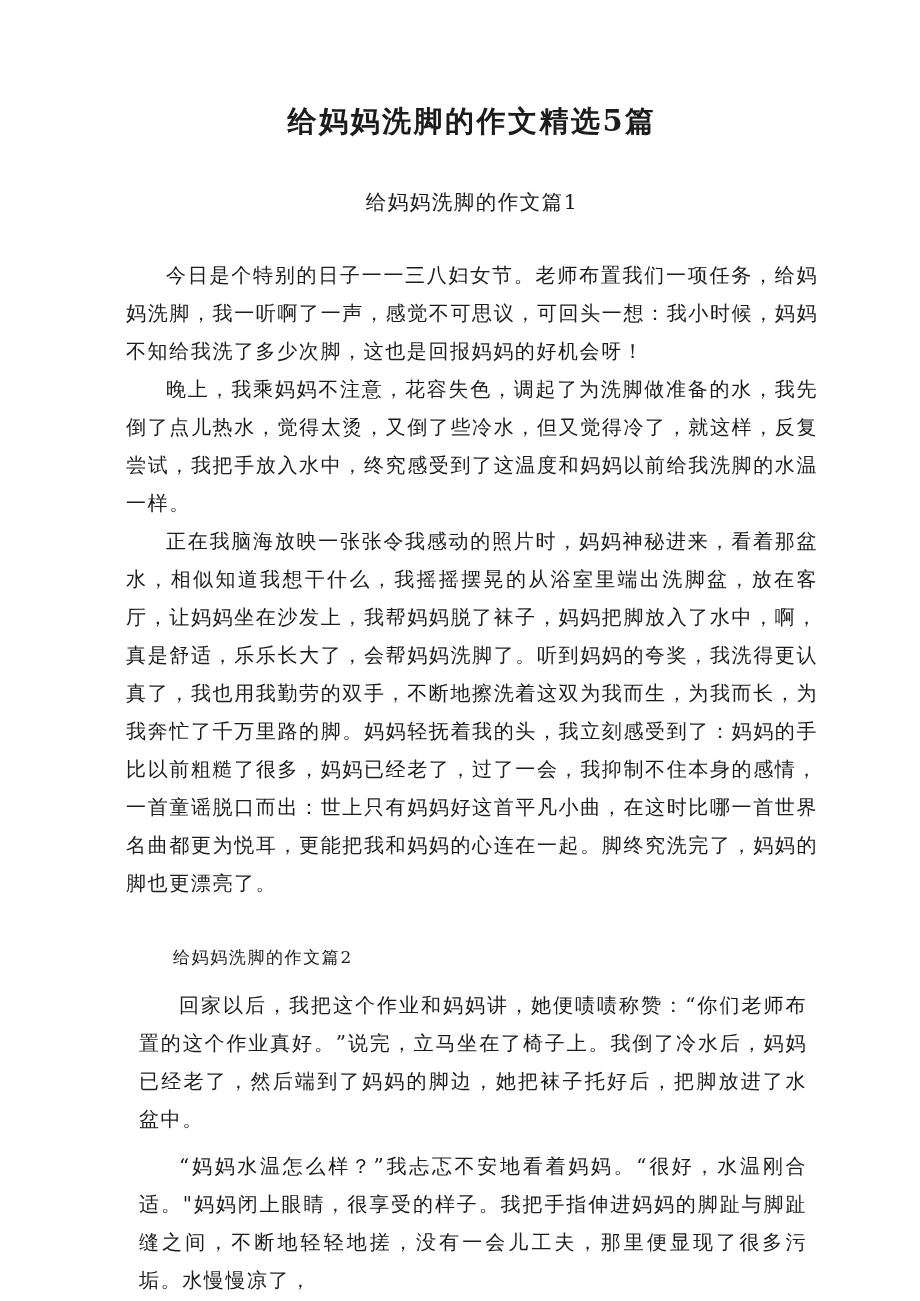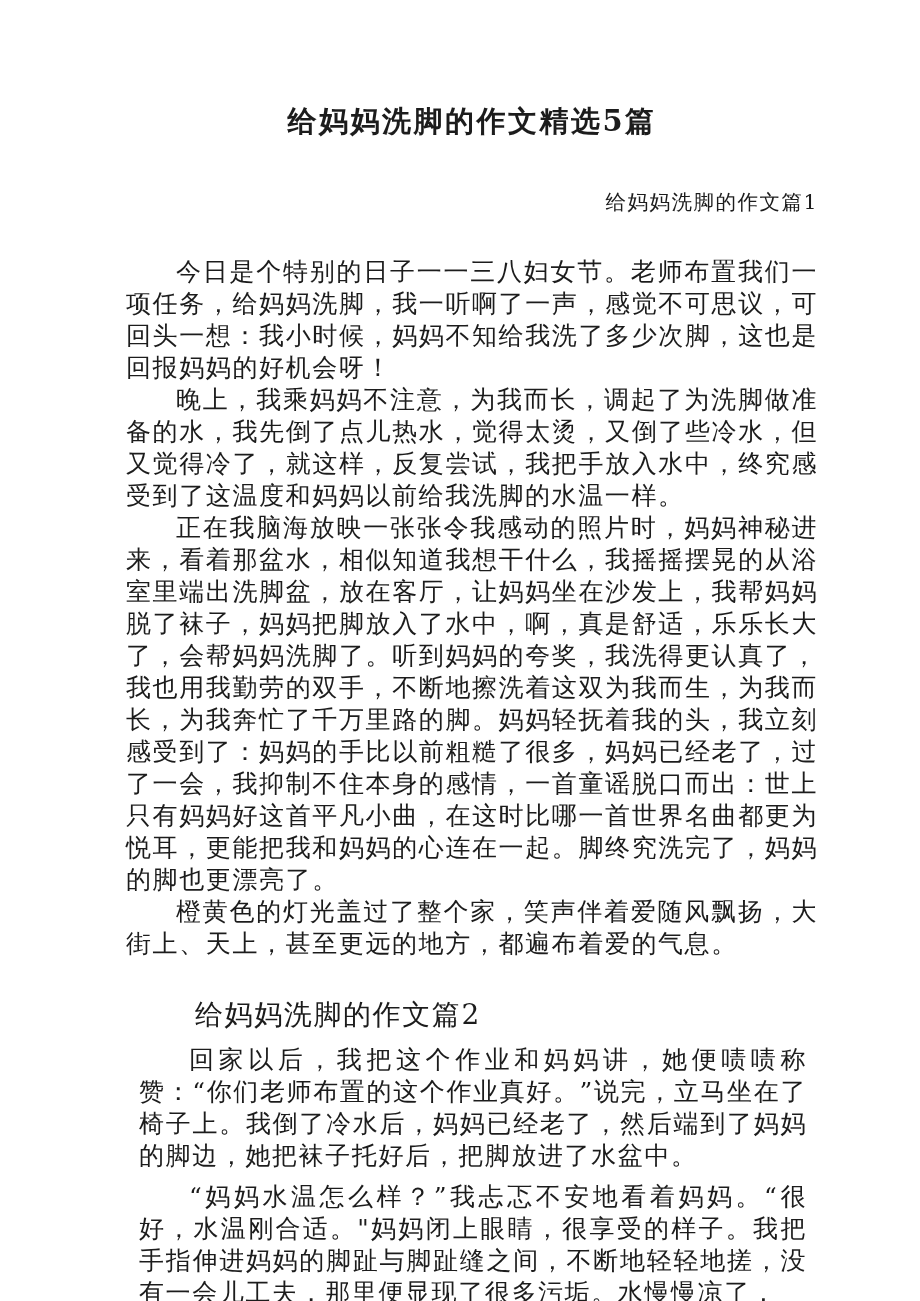--- a/index.html
+++ b/index.html
@@ -31,44 +31,44 @@
     font-weight: 700;
     text-align: center;
     letter-spacing: 2.5px;
     white-space: nowrap;
   }
   .essay-heading-centered {
     margin: 48px 0 0 0;
     font-size: 20.5px;
     line-height: 28.4px;
     font-weight: 400;
-    text-align: right;
+    text-align: center;
     letter-spacing: 1.5px;
   }
   .body-para {
     margin: 0;
-    font-size: 25px;
-    line-height: 32px;
+    font-size: 20px;
+    line-height: 38px;
     letter-spacing: 1.6px;
     text-align: justify;
     text-justify: inter-ideograph;
     text-indent: 2em;
     word-break: break-all;
   }
   .para-first {
     margin-top: 40px;
   }
   .essay-2 {
     
     padding-left: 13px;
     padding-right: 11px;
   }
   .essay-heading-left {
     margin: 41px 0 0 0;
-    font-size: 28px;
+    font-size: 17px;
     line-height: 28.4px;
     font-weight: 400;
     letter-spacing: 1.6px;
     text-indent: 2em;
   }
   .gap-15 { margin-top: 15px; }
   .gap-14 { margin-top: 14px; }
   .gap-9  { margin-top: 9px; }
 </style>
 </head>
@@ -77,25 +77,24 @@
 <div class="page">
   <div class="content">
 
     <h1 class="doc-title">给妈妈洗脚的作文精选5篇</h1>
 
     <div class="essay-1">
       <div class="essay-heading-centered">给妈妈洗脚的作文篇1</div>
 
       <p class="body-para para-first">今日是个特别的日子一一三八妇女节。老师布置我们一项任务，给妈妈洗脚，我一听啊了一声，感觉不可思议，可回头一想：我小时候，妈妈不知给我洗了多少次脚，这也是回报妈妈的好机会呀！</p>
 
-      <p class="body-para">晚上，我乘妈妈不注意，为我而长，调起了为洗脚做准备的水，我先倒了点儿热水，觉得太烫，又倒了些冷水，但又觉得冷了，就这样，反复尝试，我把手放入水中，终究感受到了这温度和妈妈以前给我洗脚的水温一样。</p>
+      <p class="body-para">晚上，我乘妈妈不注意，花容失色，调起了为洗脚做准备的水，我先倒了点儿热水，觉得太烫，又倒了些冷水，但又觉得冷了，就这样，反复尝试，我把手放入水中，终究感受到了这温度和妈妈以前给我洗脚的水温一样。</p>
 
       <p class="body-para">正在我脑海放映一张张令我感动的照片时，妈妈神秘进来，看着那盆水，相似知道我想干什么，我摇摇摆晃的从浴室里端出洗脚盆，放在客厅，让妈妈坐在沙发上，我帮妈妈脱了袜子，妈妈把脚放入了水中，啊，真是舒适，乐乐长大了，会帮妈妈洗脚了。听到妈妈的夸奖，我洗得更认真了，我也用我勤劳的双手，不断地擦洗着这双为我而生，为我而长，为我奔忙了千万里路的脚。妈妈轻抚着我的头，我立刻感受到了：妈妈的手比以前粗糙了很多，妈妈已经老了，过了一会，我抑制不住本身的感情，一首童谣脱口而出：世上只有妈妈好这首平凡小曲，在这时比哪一首世界名曲都更为悦耳，更能把我和妈妈的心连在一起。脚终究洗完了，妈妈的脚也更漂亮了。</p>
 
-      <p class="body-para">橙黄色的灯光盖过了整个家，笑声伴着爱随风飘扬，大街上、天上，甚至更远的地方，都遍布着爱的气息。</p>
     </div>
 
     <div class="essay-2">
       <div class="essay-heading-left">给妈妈洗脚的作文篇2</div>
 
 
       <p class="body-para gap-14">回家以后，我把这个作业和妈妈讲，她便啧啧称赞：“你们老师布置的这个作业真好。”说完，立马坐在了椅子上。我倒了冷水后，妈妈已经老了，然后端到了妈妈的脚边，她把袜子托好后，把脚放进了水盆中。</p>
 
       <p class="body-para gap-9">“妈妈水温怎么样？”我忐忑不安地看着妈妈。“很好，水温刚合适。"妈妈闭上眼睛，很享受的样子。我把手指伸进妈妈的脚趾与脚趾缝之间，不断地轻轻地搓，没有一会儿工夫，那里便显现了很多污垢。水慢慢凉了，</p>
     </div>

